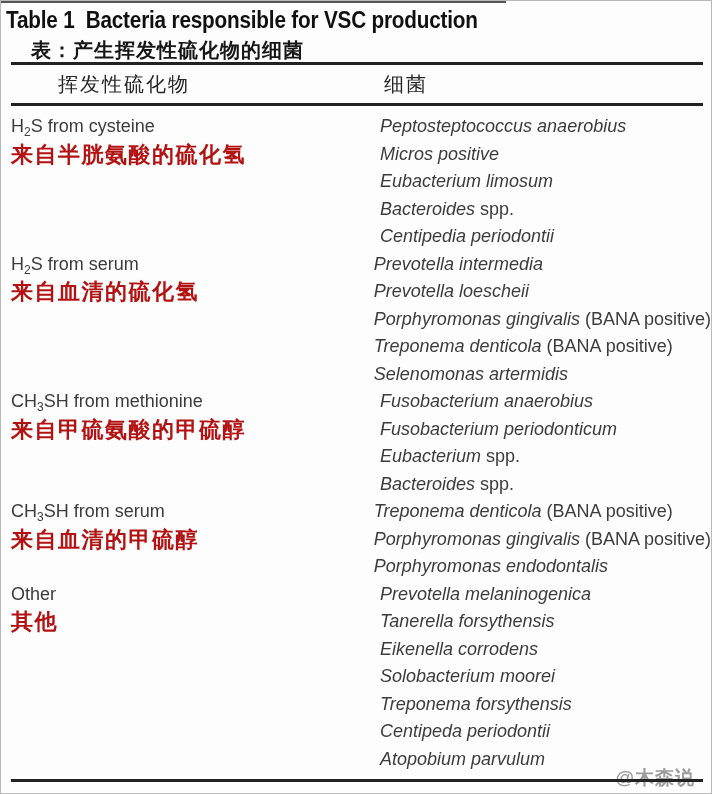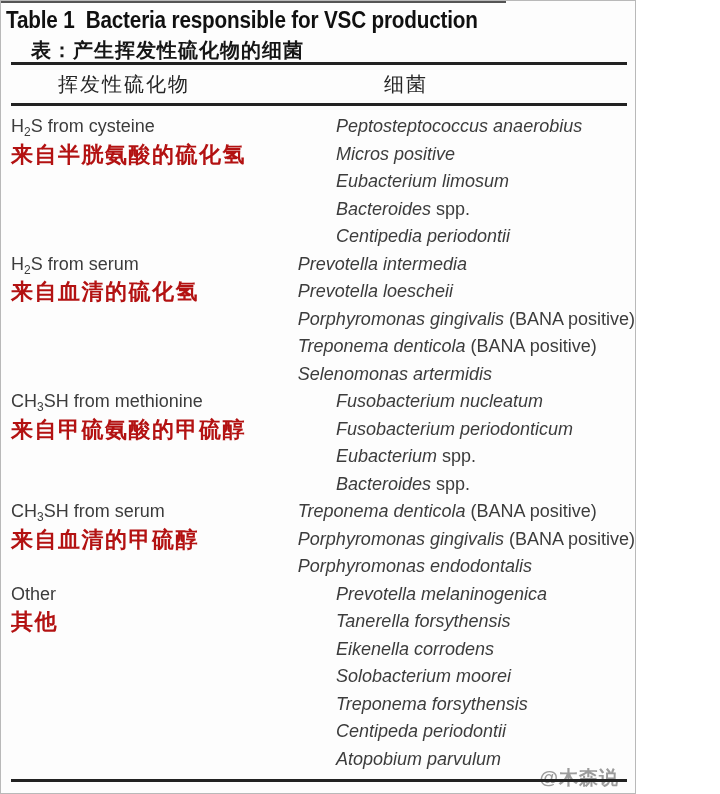--- a/index.html
+++ b/index.html
@@ -1,36 +1,36 @@
 <!DOCTYPE html>
 <html style="--accent-red: #b31212; --body-text: #3c3c3c; --rule: #222222; --watermark-gray: #9c9c9c;"><head>
 <meta charset="utf-8">
 <style>
   html,body{margin:0;padding:0;background:#ffffff;}
   .page{
-    position:relative;width:636px;height:794px;box-sizing:border-box;
+    position:relative;width:712px;height:794px;box-sizing:border-box;
     background:#fdfdfd;border:1px solid #b9b9b9;overflow:hidden;
     font-family:"Liberation Sans","DejaVu Sans",sans-serif;
   }
   .topedge{position:absolute;top:0;left:0;width:505px;height:2px;background:#555;}
   .title{
     position:absolute;left:5px;top:6px;font-size:23px;font-weight:bold;color:#101010;
     transform:scaleX(.9);transform-origin:0 50%;white-space:pre;letter-spacing:-0.2px;
   }
   .subtitle{position:absolute;left:30px;top:36px;font-size:20px;font-weight:bold;color:#161616;letter-spacing:1px;}
   .rule{position:absolute;left:10px;right:8px;background:var(--rule,#222);}
   .rule-top{top:61px;height:3px;}
   .rule-mid{top:102px;height:3px;}
   .rule-bottom{top:778px;height:3px;}
   .colheads{position:absolute;top:70px;left:10px;right:8px;display:flex;}
   .colhead{font-size:20px;font-weight:normal;color:#262626;letter-spacing:2px;}
   .colhead-left{width:280px;padding-left:47px;box-sizing:border-box;}
   .colhead-right{width:230px;text-align:center;}
   .tbody{position:absolute;top:106px;left:0;right:0;padding-top:6px;}
-  .group{display:flex;}
+  .group{display:flex;gap:44px;}
   .gleft{width:290px;padding-left:10px;box-sizing:border-box;}
   .gright{flex:1;}
   .row{height:27.5px;line-height:27.5px;white-space:nowrap;}
   .en{font-size:18px;color:var(--body-text,#3d3d3d);}
   .en sub{font-size:12px;vertical-align:-4px;line-height:0;}
   .zh{font-size:22px;font-weight:bold;color:var(--accent-red,#b31212);letter-spacing:1.5px;}
   .bact{font-size:18px;color:var(--body-text,#383838);margin-left:45px;}
   .bact i{font-style:italic;}
   .bact span{font-style:normal;}
   .watermark{position:absolute;top:764px;right:16px;font-size:19px;color:var(--watermark-gray,#9c9c9c);letter-spacing:1px;font-weight:bold;}
@@ -74,21 +74,21 @@
           <div class="row bact"><i>Treponema denticola</i><span> (BANA positive)</span></div>
           <div class="row bact"><i>Selenomonas artermidis</i><span></span></div>
         </div>
       </div>
       <div class="group">
         <div class="gleft">
           <div class="row en">CH<sub>3</sub>SH from methionine</div>
           <div class="row zh">来自甲硫氨酸的甲硫醇</div>
         </div>
         <div class="gright">
-          <div class="row bact"><i>Fusobacterium nucleatum</i><span></span></div>
+          <div class="row bact"><i>Fusobacterium anaerobius</i><span></span></div>
           <div class="row bact"><i>Fusobacterium periodonticum</i><span></span></div>
           <div class="row bact"><i>Eubacterium</i><span> spp.</span></div>
           <div class="row bact"><i>Bacteroides</i><span> spp.</span></div>
         </div>
       </div>
       <div class="group">
         <div class="gleft">
           <div class="row en">CH<sub>3</sub>SH from serum</div>
           <div class="row zh">来自血清的甲硫醇</div>
         </div>

